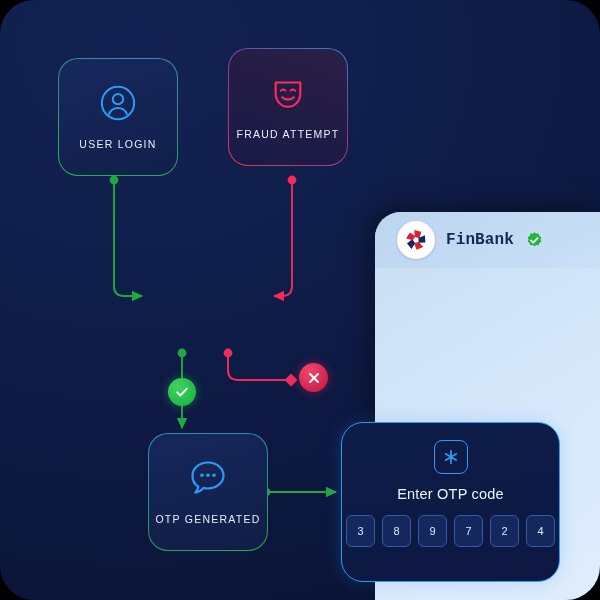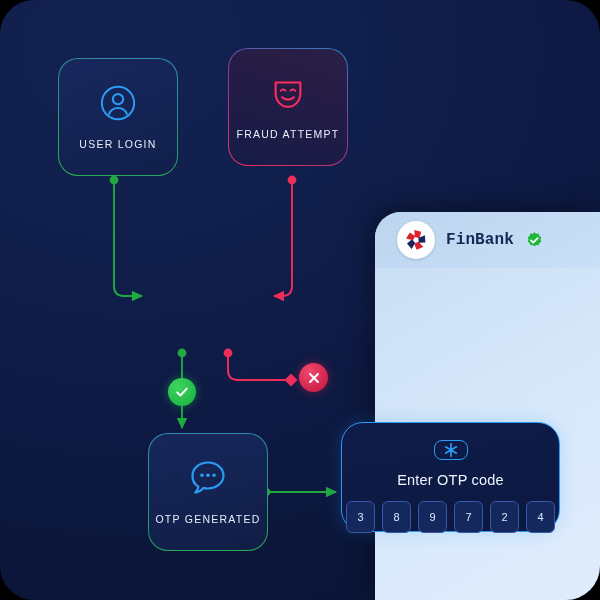--- a/index.html
+++ b/index.html
@@ -52,21 +52,21 @@
                      linear-gradient(170deg,#2f8fb8 0%,#2c8a86 45%,#24ad4a 100%);
     background-origin:border-box;background-clip:padding-box,border-box;}
 
   .node-deliv{left:148px;top:433px;
     border:1.3px solid transparent;
     background-image:linear-gradient(165deg,#16275c 0%,#13224f 55%,#101d46 100%),
                      linear-gradient(170deg,#2f8fb8 0%,#2c8a86 45%,#24ad4a 100%);
     background-origin:border-box;background-clip:padding-box,border-box;}
 
   
-  .otp-card{position:absolute;left:341px;top:422px;width:219px;height:110px;
+  .otp-card{position:absolute;left:341px;top:422px;width:219px;height:160px;
     border-radius:22px;box-sizing:border-box;
     border:1.6px solid #2b9bf5;
     background:linear-gradient(170deg,#0e1c49 0%,#0c1840 100%);
     box-shadow:0 0 18px rgba(43,155,245,.22);
     display:flex;flex-direction:column;align-items:center;padding-top:17px;}
   .otp-badge{width:32px;height:32px;border-radius:8px;border:1.8px solid #2b9bf5;
     display:flex;align-items:center;justify-content:center;
     color:#2b9bf5;font-size:19px;line-height:1;font-weight:700;}
   .otp-title{margin-top:12px;font-size:14.5px;color:#eef4ff;letter-spacing:.2px;}
   .otp-digits{margin-top:13px;display:flex;gap:7px;}

